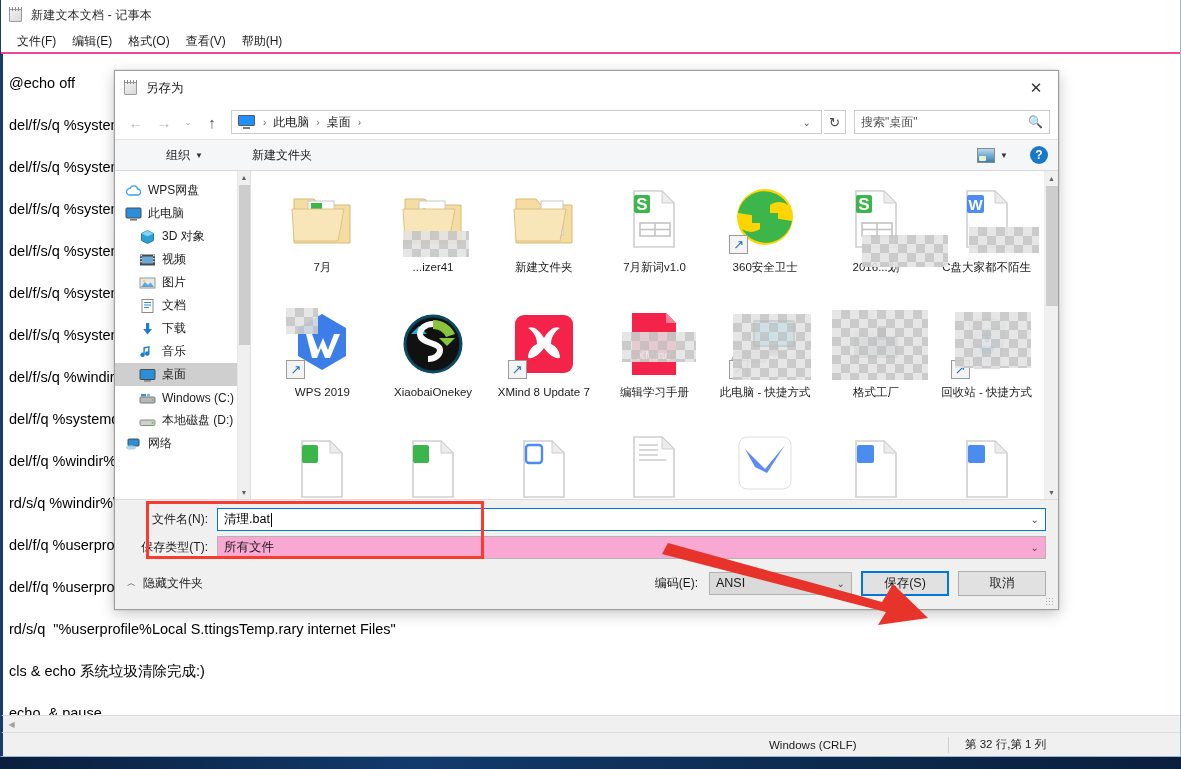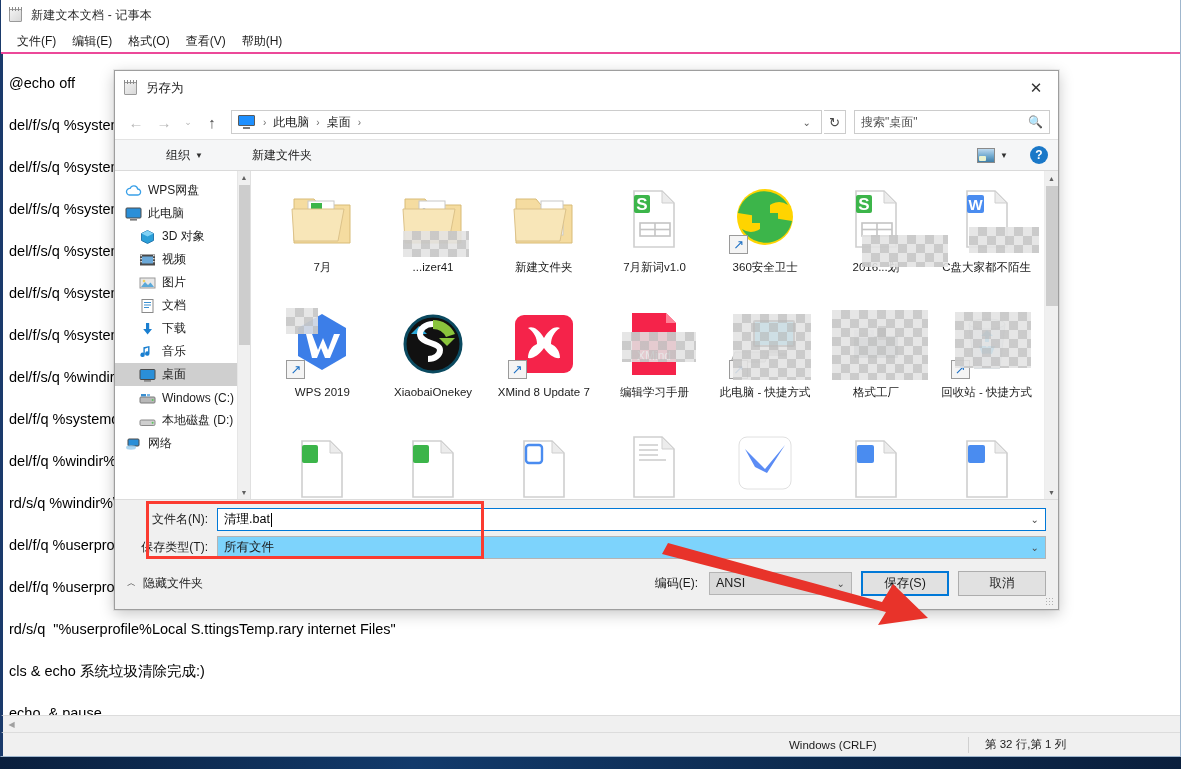--- a/index.html
+++ b/index.html
@@ -106,21 +106,21 @@
   }
   .sb-cell {
     padding: 0 16px;
     height: 16px;
     display: flex; align-items: center;
     border-left: 1px solid #d0d0d0;
     white-space: nowrap;
   }
   .sb-cell:first-child { border-left: none; }
   #sb-eol { width: 195px; }
-  #sb-pos { width: 212px; }
+  #sb-pos { width: 232px; }
 
   
   #saveas-dialog {
     position: absolute;
     left: 114px; top: 70px;
     width: 945px; height: 540px;
     background: #ffffff;
     border: 1px solid #9e9e9e;
     box-shadow: 0 0 0 1px rgba(0,0,0,.06), 0 4px 14px rgba(0,0,0,.22);
     display: flex; flex-direction: column;
@@ -365,21 +365,21 @@
   }
   .combo {
     flex: 1 1 auto; height: 23px;
     border: 1px solid #7a7a7a;
     background: #ffffff;
     display: flex; align-items: center;
     padding: 0 6px;
     font-size: 12.5px; color: #000;
   }
   .combo.focused { border-color: #0078d7; }
-  .combo.disabled { background: #7dd3fc; border-color: #b4b4b4; color: #1b1b1b; align-items: center; }
+  .combo.disabled { background: #f9a8d4; border-color: #b4b4b4; color: #1b1b1b; align-items: center; }
   .combo .val { white-space: nowrap; }
   .combo .cvcaret { margin-left: auto; color: #4a4a4a; font-size: 10px; }
   .caret-bar {
     display: inline-block;
     width: 1px; height: 14px;
     background: #000;
     vertical-align: -3px;
     margin-left: 1px;
   }
   #redbox {

